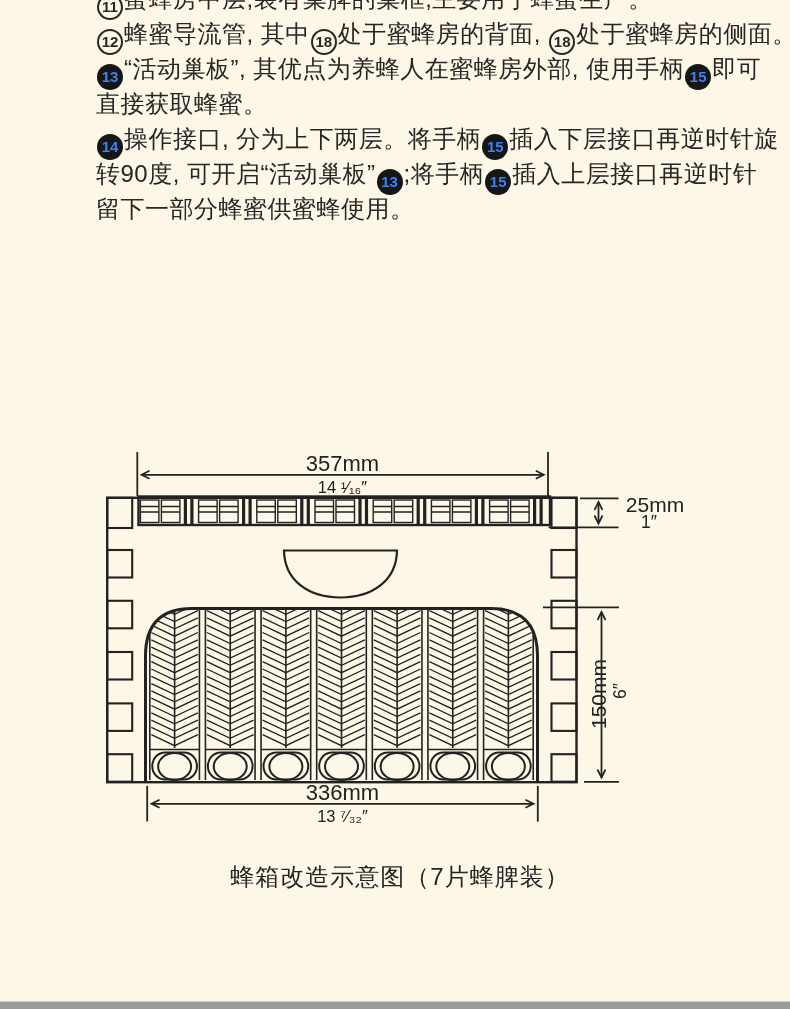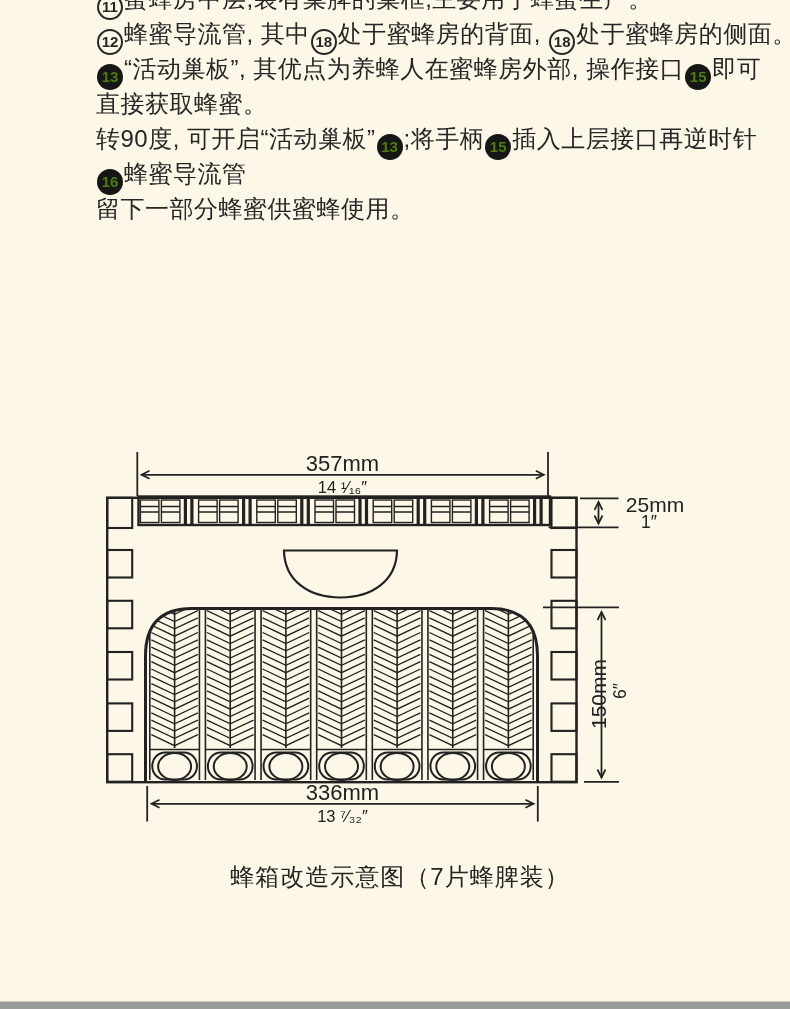--- a/index.html
+++ b/index.html
@@ -19,21 +19,21 @@
   }
   .tline { height: 35px; }
   .cnum {
     display: inline-flex; width: 26px; height: 26px; border-radius: 50%;
     align-items: center; justify-content: center;
     font-size: 15px; font-weight: 700; letter-spacing: 0;
     vertical-align: -5px; margin: 0 1px;
     font-family: "Liberation Sans", sans-serif;
   }
   .cnum.outline { border: 2px solid #262626; color: #262626; }
-  .cnum.filled  { background: #161616; color: #4d7c0f; }
+  .cnum.filled  { background: #161616; color: #3b82f6; }
   
   svg.diagram { position: absolute; left: 0; top: 0; }
   .ink  { stroke: var(--ink); fill: none; }
   .dimtext {
     fill: var(--ink); font-family: "Liberation Sans", sans-serif;
     text-anchor: middle;
   }
   .caption {
     position: absolute; left: 0; top: 861px; width: 800px;
     text-align: center; color: #242424; font-size: 24px;
@@ -45,24 +45,24 @@
   }
 </style>
 </head>
 <body>
 
 <div class="page">
 
   <div class="text-block" id="textBlock">
       <div class="tline"><span class="cnum outline">11</span><span>蜜蜂房中层,装有巢脾的巢框,主要用于蜂蜜生产。</span></div>
       <div class="tline"><span class="cnum outline">12</span><span>蜂蜜导流管, 其中</span><span class="cnum outline">18</span><span>处于蜜蜂房的背面, </span><span class="cnum outline">18</span><span>处于蜜蜂房的侧面。</span></div>
-      <div class="tline"><span class="cnum filled">13</span><span>“活动巢板”, 其优点为养蜂人在蜜蜂房外部, 操作接口</span><span class="cnum filled">15</span><span>即可</span></div>
+      <div class="tline"><span class="cnum filled">13</span><span>“活动巢板”, 其优点为养蜂人在蜜蜂房外部, 使用手柄</span><span class="cnum filled">15</span><span>即可</span></div>
       <div class="tline"><span>直接获取蜂蜜。</span></div>
+      <div class="tline"><span class="cnum filled">14</span><span>操作接口, 分为上下两层。将手柄</span><span class="cnum filled">15</span><span>插入下层接口再逆时针旋</span></div>
       <div class="tline"><span>转90度, 可开启“活动巢板”</span><span class="cnum filled">13</span><span>;将手柄</span><span class="cnum filled">15</span><span>插入上层接口再逆时针</span></div>
-      <div class="tline"><span class="cnum filled">16</span><span>蜂蜜导流管</span></div>
       <div class="tline"><span>留下一部分蜂蜜供蜜蜂使用。</span></div>
     </div>
 
   <svg class="diagram" width="790" height="1009" viewBox="0 0 790 1009">
     <defs>
       <marker id="arr" markerWidth="12" markerHeight="12" refX="9" refY="5" orient="auto-start-reverse" markerUnits="userSpaceOnUse">
         <path d="M1 1 L9 5 L1 9" class="ink" stroke-width="1.7"></path>
       </marker>
       <clipPath id="archClip">
         <path d="M145.5 783 L145.5 656 Q145.5 608.5 192 608.5 L491 608.5 Q537.5 608.5 537.5 656 L537.5 783 Z"></path>

